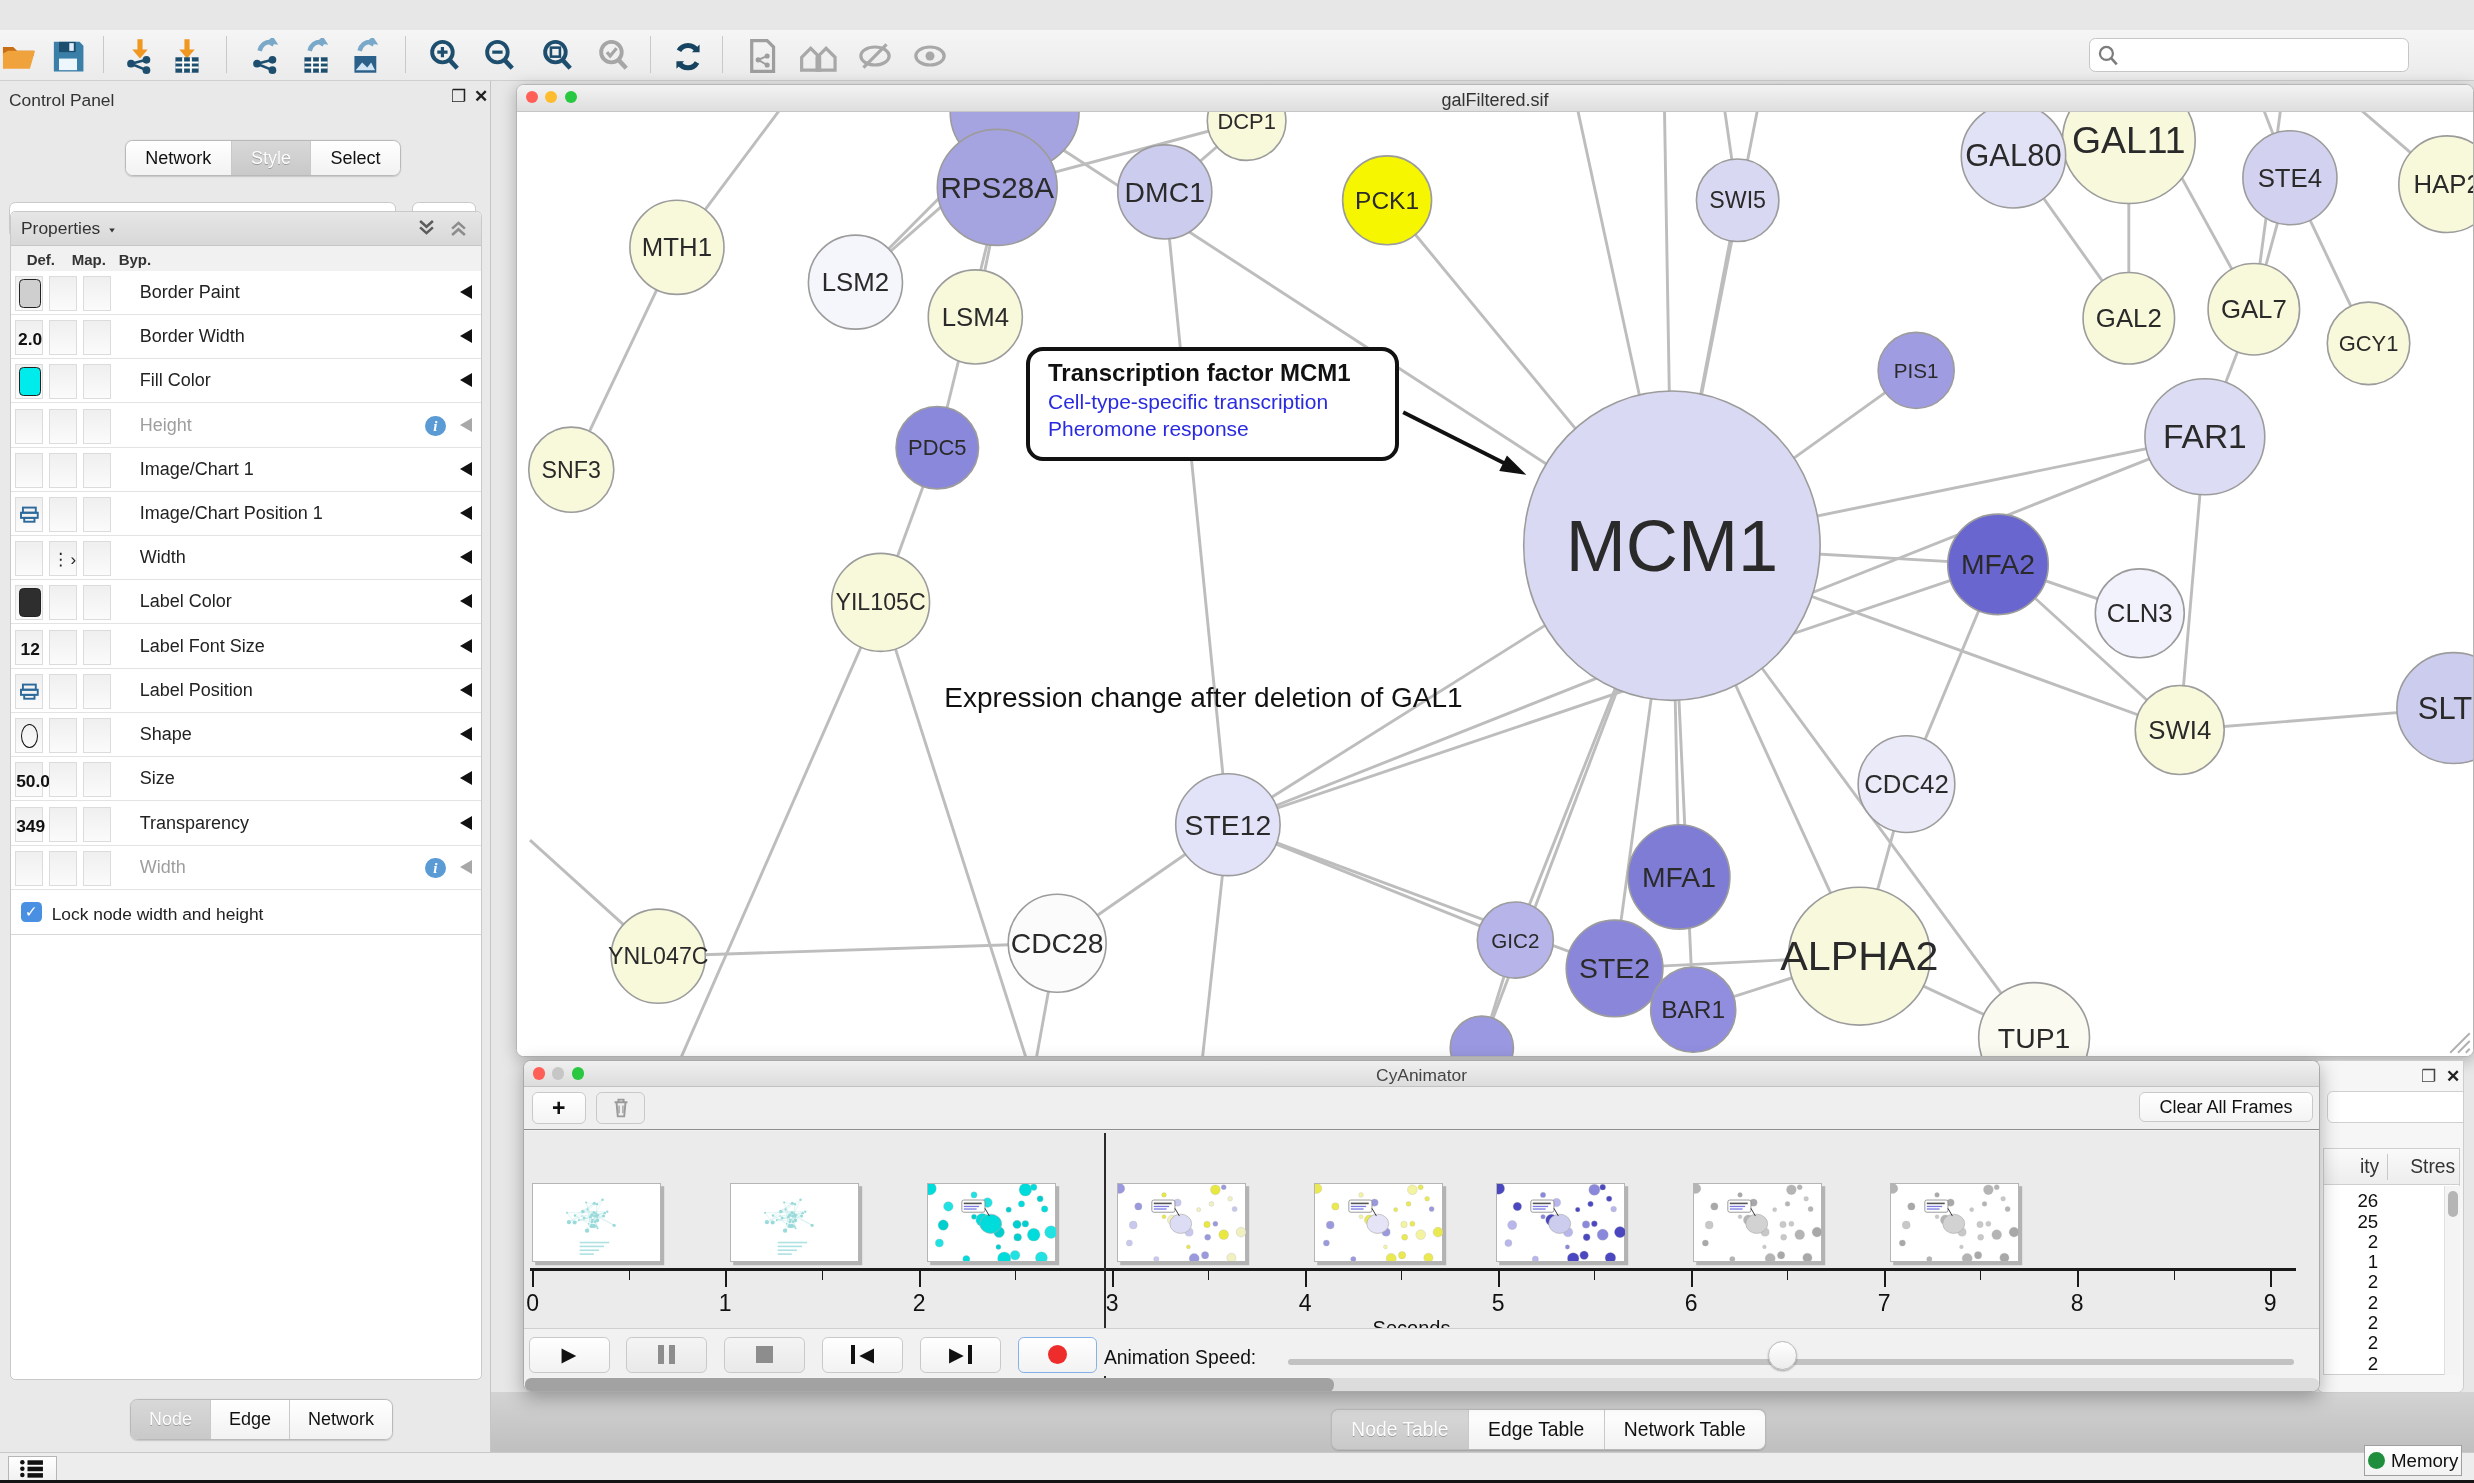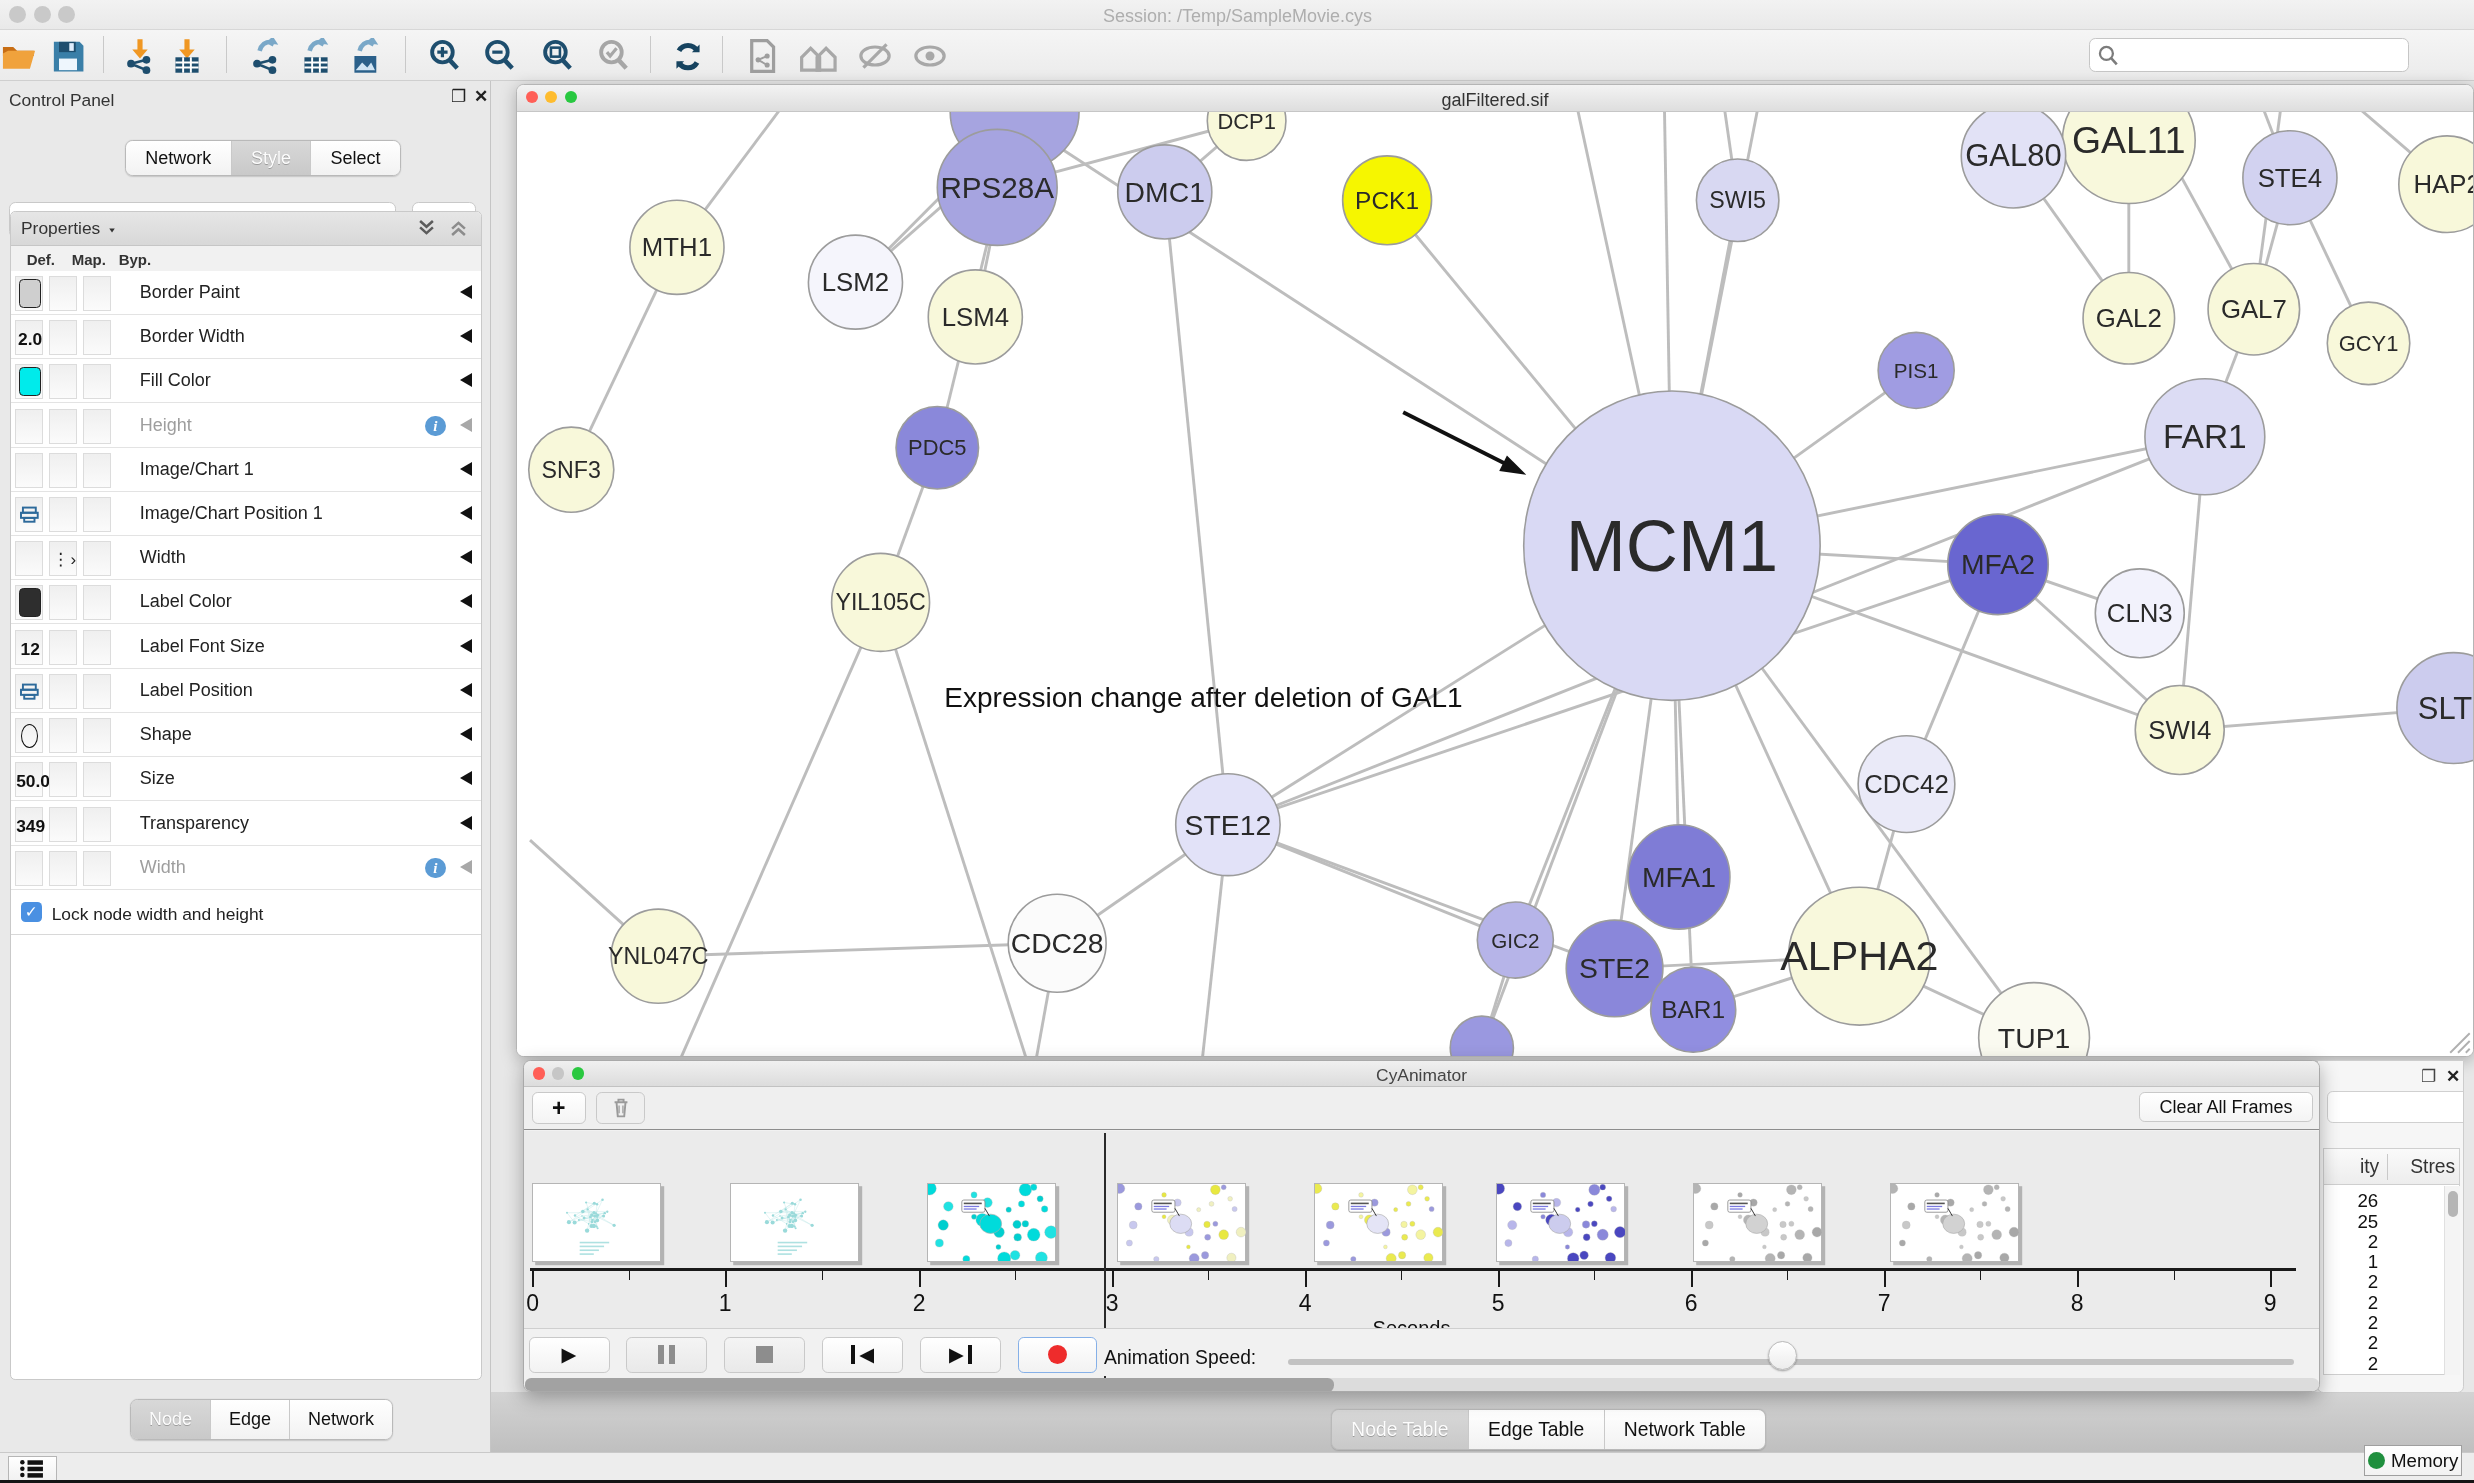--- a/index.html
+++ b/index.html
@@ -182,26 +182,20 @@
                 justify-content:center; gap:6.4px; }
   #memory-btn .dot { width:17px; height:17px; border-radius:50%; background:#1f8f3e; }
   #memory-btn .t { font-size:18.7px; color:#111; }
   #bottom-black { left:0; top:1480px; width:2475px; height:3.9px; background:#141414; z-index:40; }
 </style>
 </head>
 <body>
 
 <div id="screen">
 
-  <div id="menubar" class="abs">
-    <div class="mac-light abs" style="left:9px"></div>
-    <div class="mac-light abs" style="left:34px"></div>
-    <div class="mac-light abs" style="left:58px"></div>
-    <div id="session-title" class="abs">Session: /Temp/SampleMovie.cys</div>
-  </div>
 
   <div id="toolbar" class="abs">
     <div class="tool-ic abs" style="left:1.3px">
       <svg width="36" height="36" viewBox="0 0 56 56">
           <path d="M3 14 h16 l6 6 h26 v8 h-48 z" fill="#c86e14"></path>
           <path d="M3 24 l8 -4 h42 l-8 28 h-42 z" fill="#f0a23c"></path>
         </svg>
     </div>
     <div class="tool-ic abs" style="left:50px">
       <svg width="36" height="36" viewBox="0 0 56 56">
@@ -722,20 +716,25 @@
             <text x="2083" y="1310" text-anchor="middle" dominant-baseline="central" font-size="64" fill="#2a2a2a" font-family="&quot;Liberation Sans&quot;, sans-serif">ALPHA2</text>
           </g>
           <g>
             <ellipse cx="1497" cy="1452" rx="49" ry="49" fill="#9a98e0" stroke="#9c9c9c" stroke-width="2.5"></ellipse>
           </g>
           <g>
             <line x1="1375" y1="466" x2="1532" y2="545" stroke="#111" stroke-width="6"></line>
 <polygon points="1566,563 1524,557 1536,533" fill="#111"></polygon>
           </g>
         </svg>
+      <div id="annotation-box" class="abs">
+        <div id="annotation-title">Transcription factor MCM1</div>
+        <div class="annotation-link">Cell-type-specific transcription</div>
+        <div class="annotation-link">Pheromone response</div>
+      </div>
       <div id="net-caption" class="abs">Expression change after deletion of GAL1</div>
       <svg id="resize-grip" class="abs" width="26" height="26" viewBox="0 0 40 40">
         <path d="M38 8 L8 38 M38 20 L20 38 M38 32 L32 38" stroke="#b0b0b0" stroke-width="3"></path>
       </svg>
     </div>
   </div>
 
   <div id="table-panel" class="abs">
     <div class="abs win-btn" style="left:103px;top:5.2px;color:#444">❐</div>
     <div class="abs win-btn" style="left:128px;top:5.2px;color:#222;font-weight:bold">✕</div>

